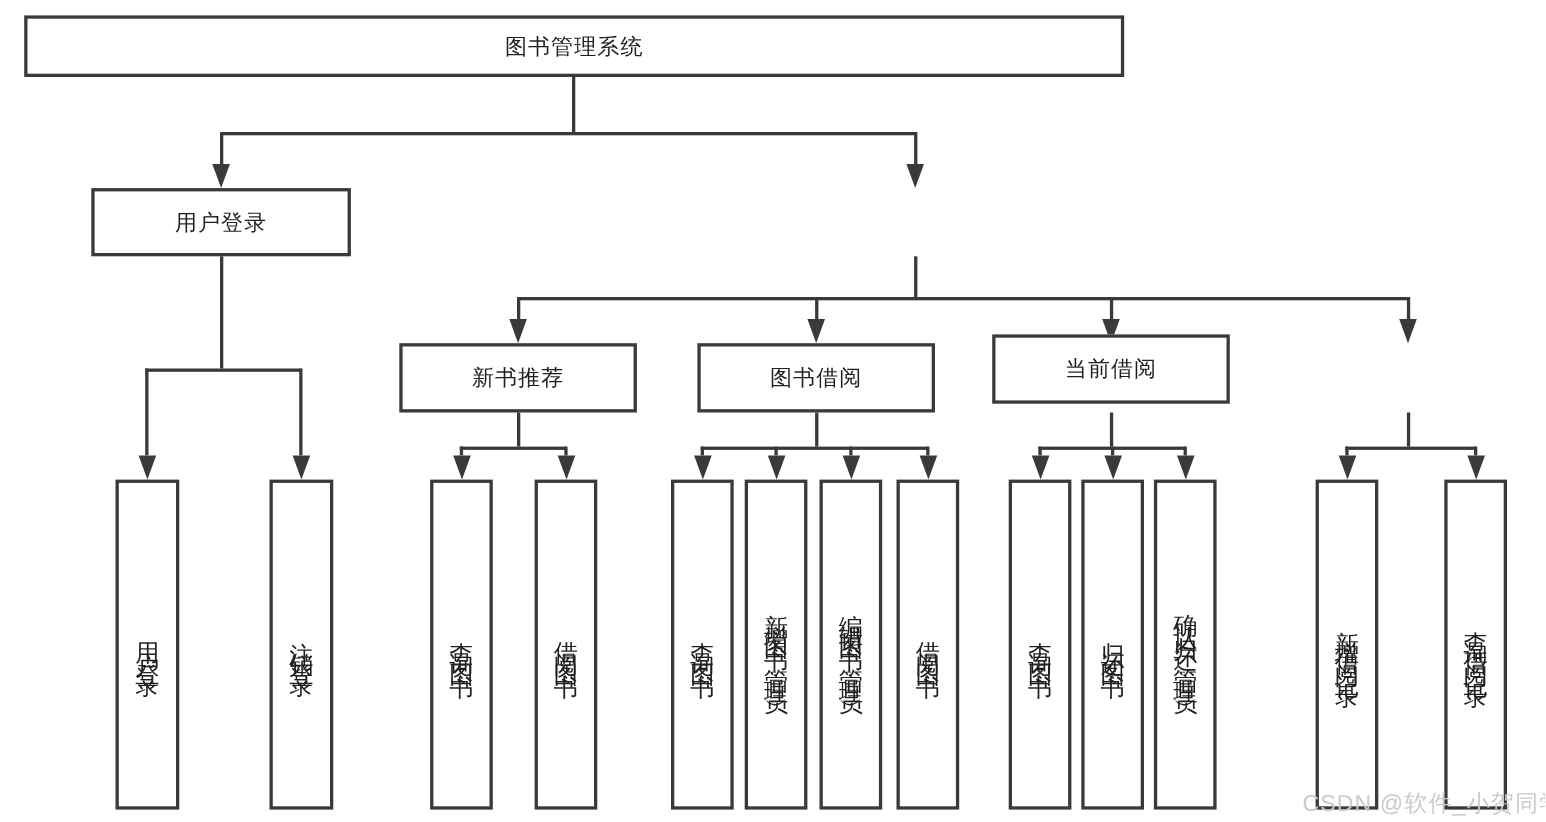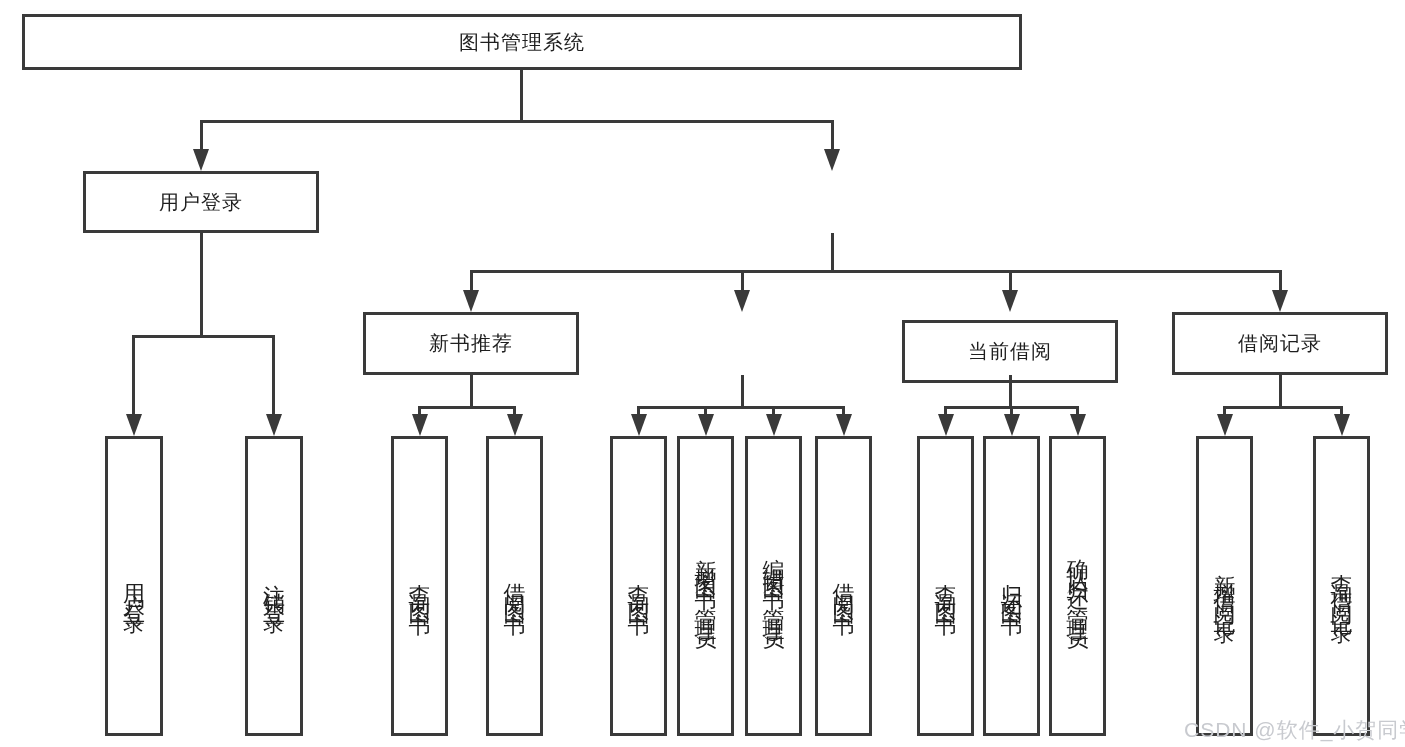--- a/index.html
+++ b/index.html
@@ -76,25 +76,25 @@
   <div class="vl" style="left:741px;top:270px;height:20px;"></div>
   <div class="ah" style="left:734px;top:290px;"></div>
   <div class="vl" style="left:1009px;top:270px;height:20px;"></div>
   <div class="ah" style="left:1002px;top:290px;"></div>
   <div class="vl" style="left:1279px;top:270px;height:20px;"></div>
   <div class="ah" style="left:1272px;top:290px;"></div>
 
   <div class="box" style="left:363px;top:312px;width:216px;height:63px;justify-content:center;">
     <span class="hlabel">新书推荐</span>
   </div>
-  <div class="box" style="left:902px;top:320px;width:216px;height:63px;">
+  <div class="box" style="left:634px;top:312px;width:216px;height:63px;">
+    <span class="hlabel">图书借阅</span>
+  </div>
+  <div class="box" style="left:902px;top:304px;width:216px;height:63px;">
     <span class="hlabel">当前借阅</span>
-  </div>
-  <div class="box" style="left:1172px;top:312px;width:216px;height:63px;">
-    <span class="hlabel">借阅记录</span>
   </div>
 
   <div class="vl" style="left:470px;top:375px;height:31px;"></div>
   <div class="hl" style="left:418px;top:406px;width:97px;"></div>
   <div class="vl" style="left:418px;top:406px;height:8px;"></div>
   <div class="ah" style="left:412px;top:414px;"></div>
   <div class="vl" style="left:513px;top:406px;height:8px;"></div>
   <div class="ah" style="left:507px;top:414px;"></div>
 
   <div class="vl" style="left:741px;top:375px;height:31px;"></div>

